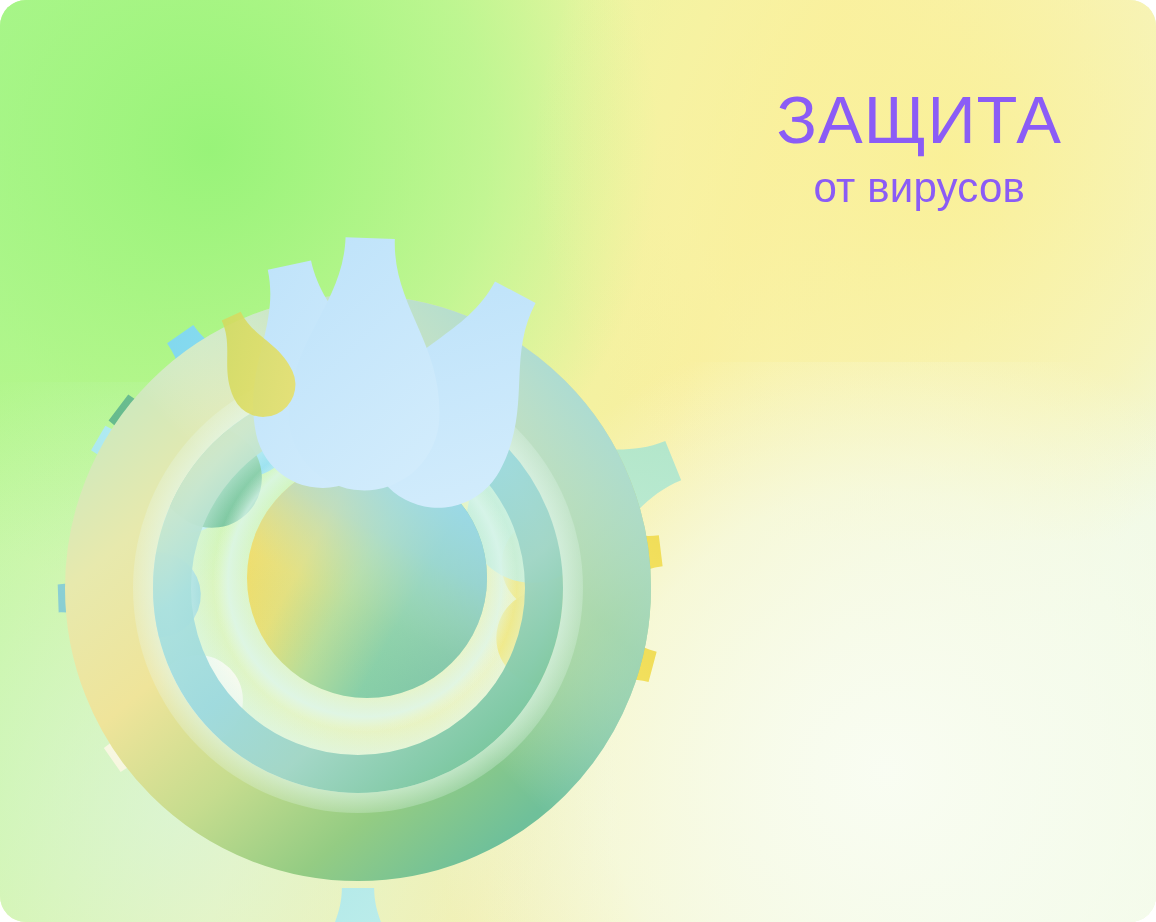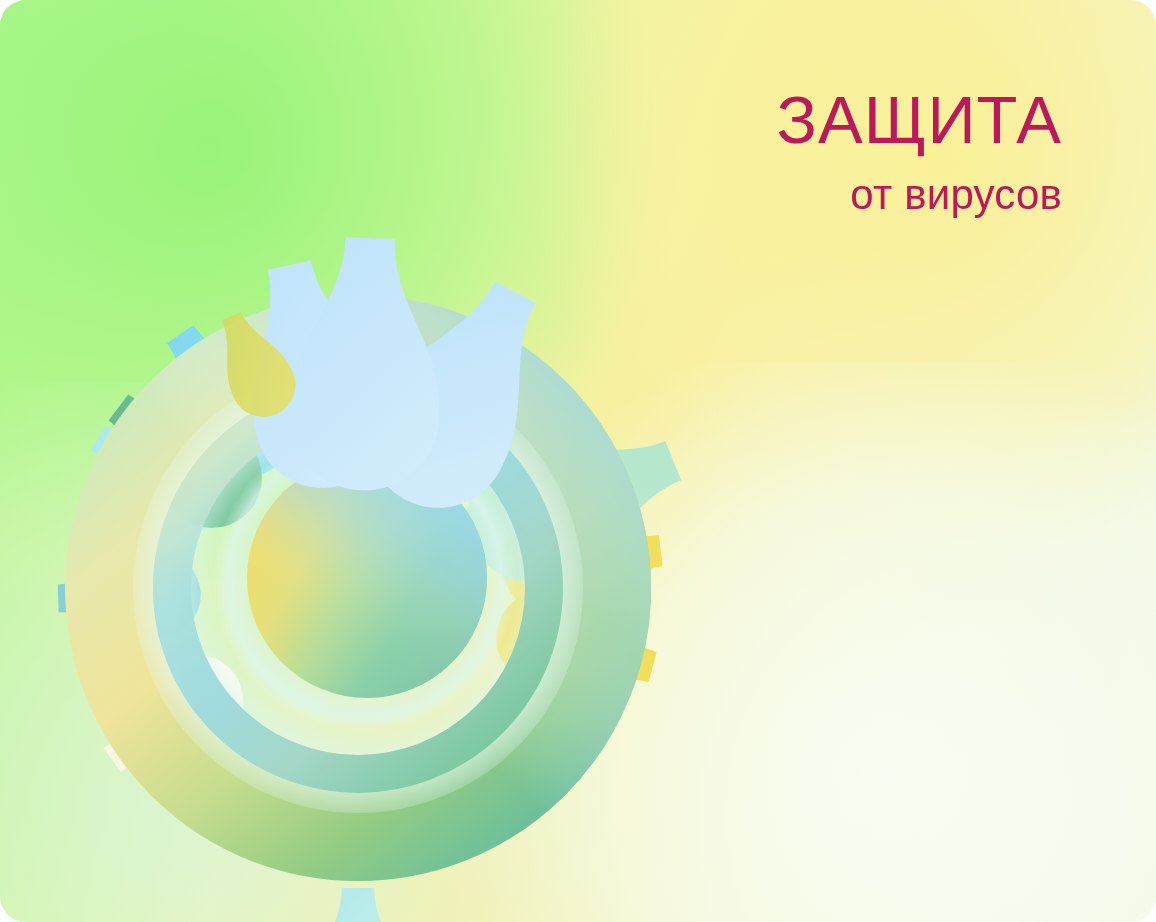--- a/index.html
+++ b/index.html
@@ -20,25 +20,25 @@
   .bg-br{position:absolute;right:-180px;bottom:-260px;width:900px;height:820px;
       background:radial-gradient(circle at 50% 50%,rgba(249,253,243,.98) 0%,rgba(246,252,237,.65) 46%,rgba(243,251,232,0) 75%);}
   .bg-bl{position:absolute;left:-260px;bottom:-300px;width:880px;height:840px;
       background:radial-gradient(circle at 50% 50%,rgba(214,243,252,.55) 0%,rgba(220,245,252,.25) 50%,rgba(225,246,252,0) 76%);}
 
   
   #virus{position:absolute;left:0;top:0;width:1156px;height:922px;}
 
   
   .headline-wrap{position:absolute;right:94px;top:86px;text-align:right;
-       color:#be185d;}
+       color:#8b5cf6;}
   .headline{font-size:67px;line-height:1.0;letter-spacing:1px;font-weight:400;
        white-space:nowrap;}
-  .subhead{font-size:42px;line-height:1.18;margin-top:17px;font-weight:400;
-       white-space:nowrap;letter-spacing:.2px;}
+  .subhead{font-size:42px;line-height:1.18;margin-top:10px;font-weight:400;
+       white-space:nowrap;letter-spacing:.2px;text-align:center;}
 
   .legal{position:absolute;right:98px;bottom:44px;text-align:right;
        color:#14181a;font-size:22.5px;line-height:1.38;white-space:nowrap;}
 </style>
 </head>
 <body>
 
 <div id="banner">
 
   <div class="bg-base"></div>

